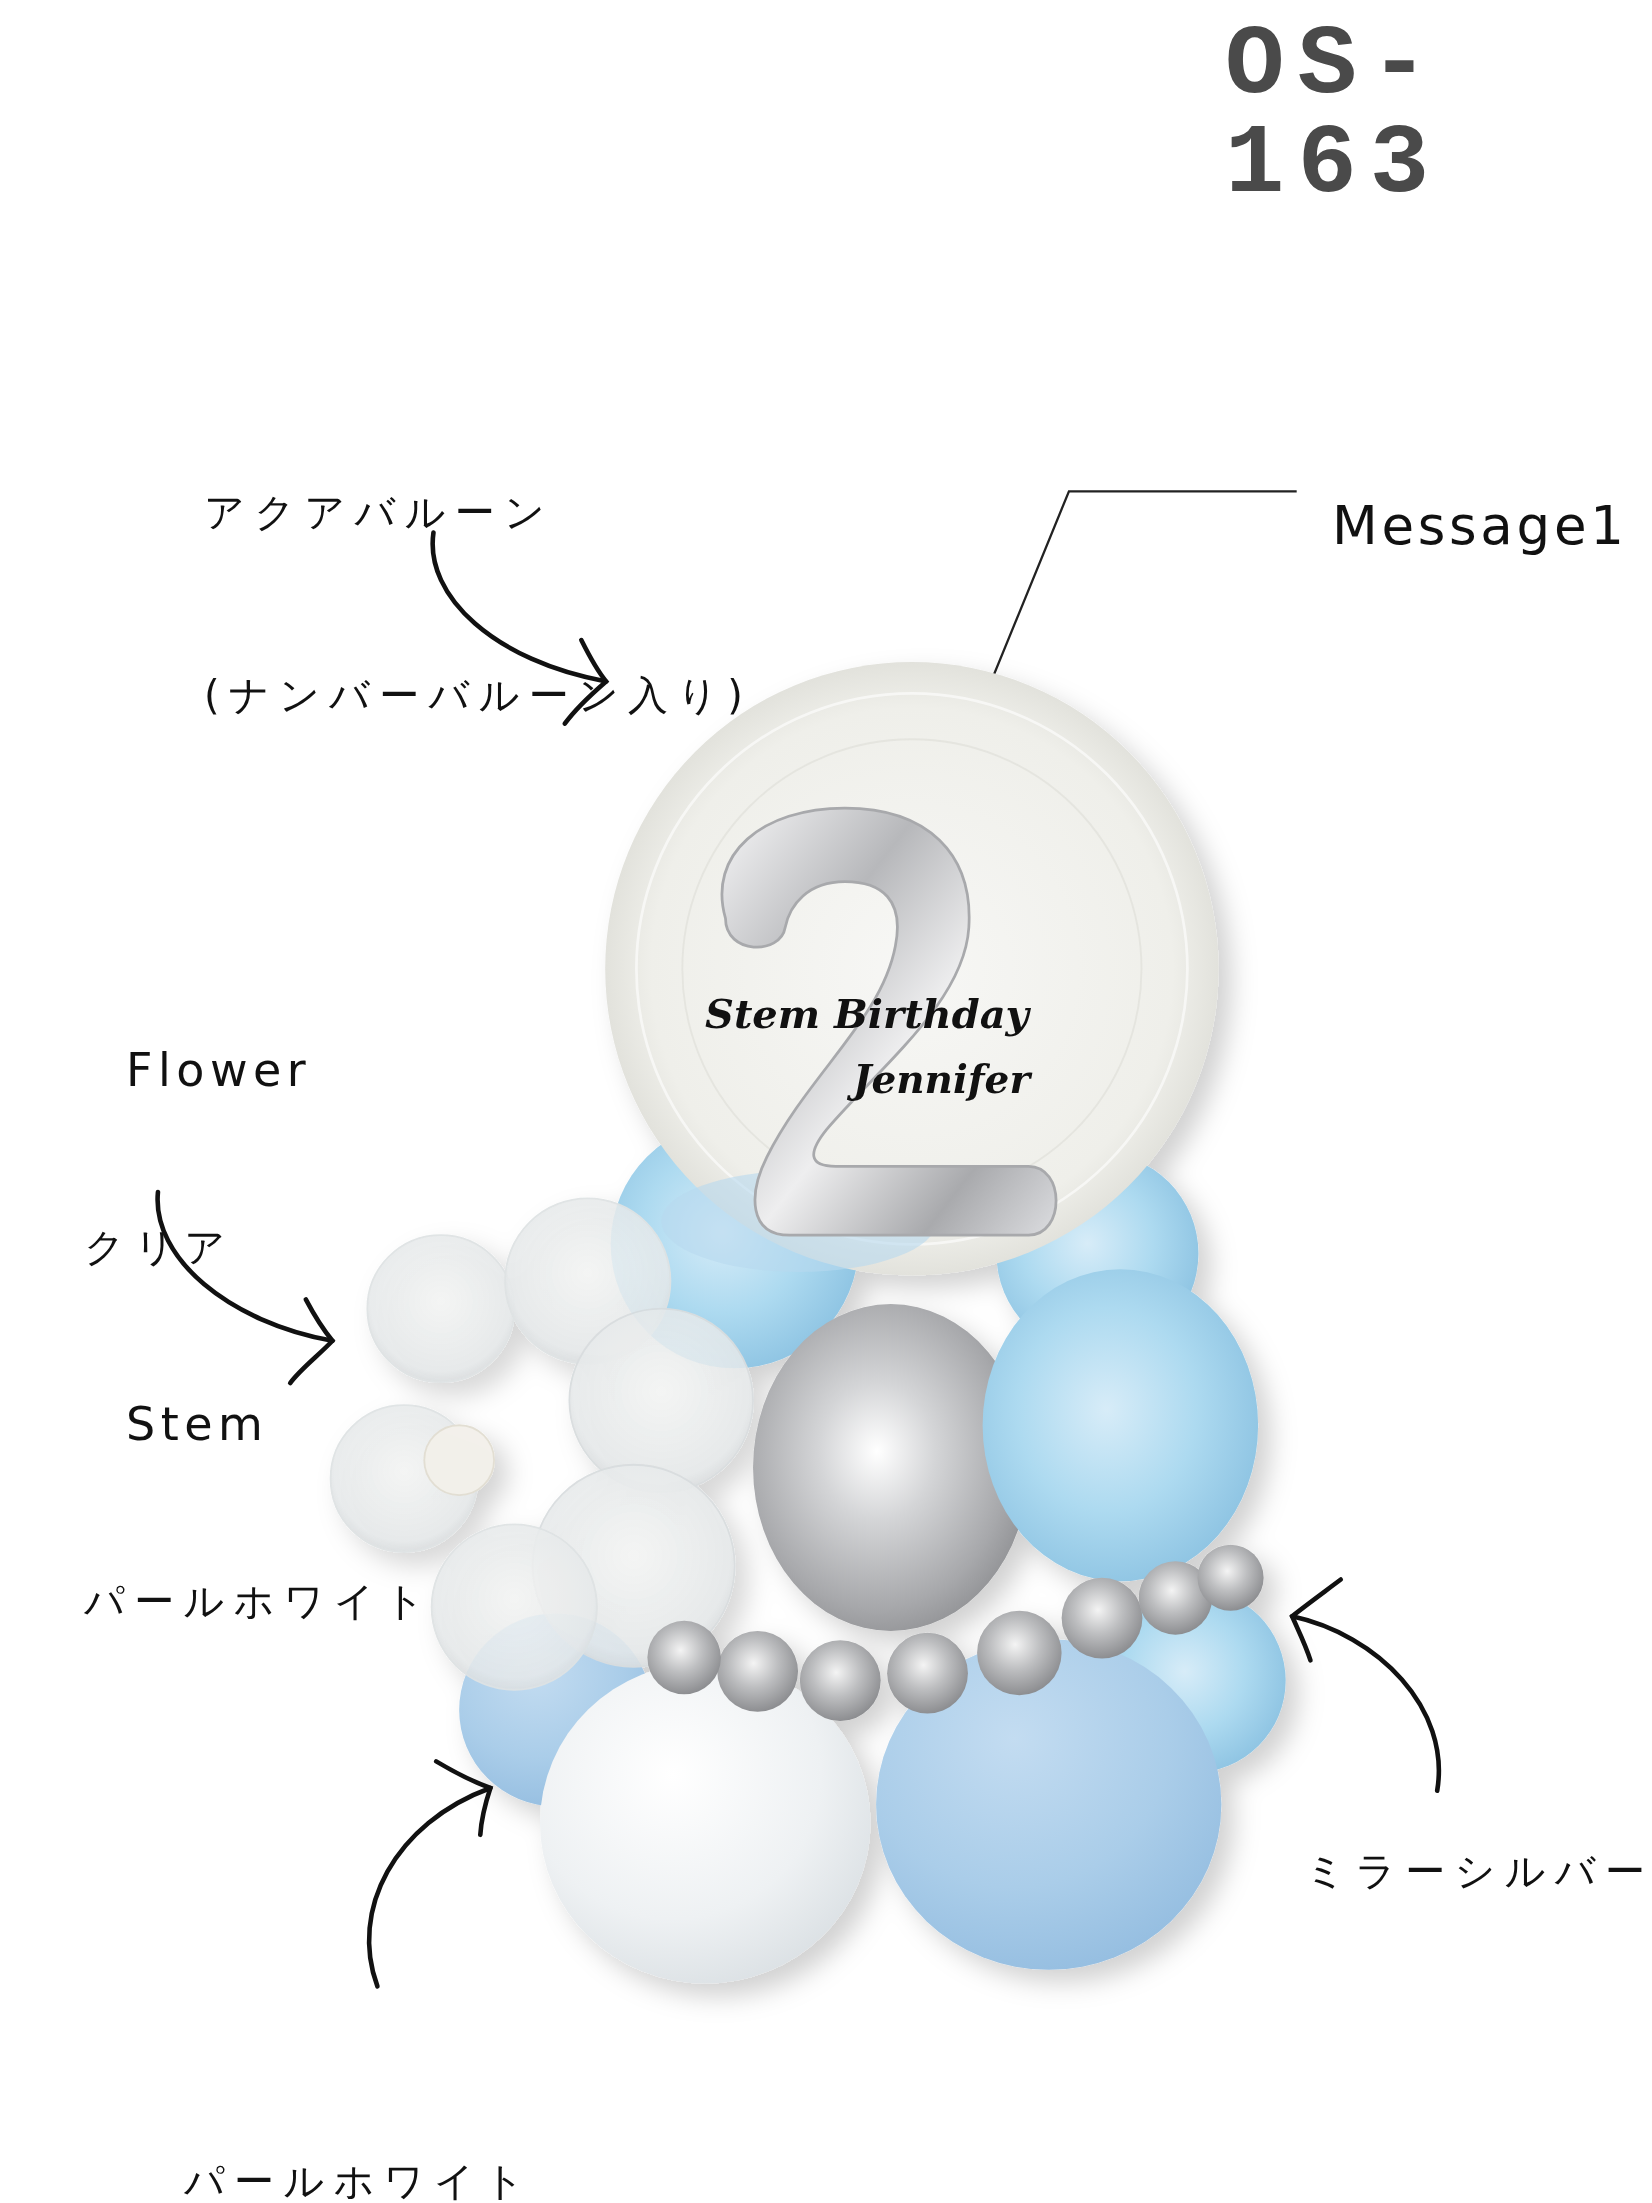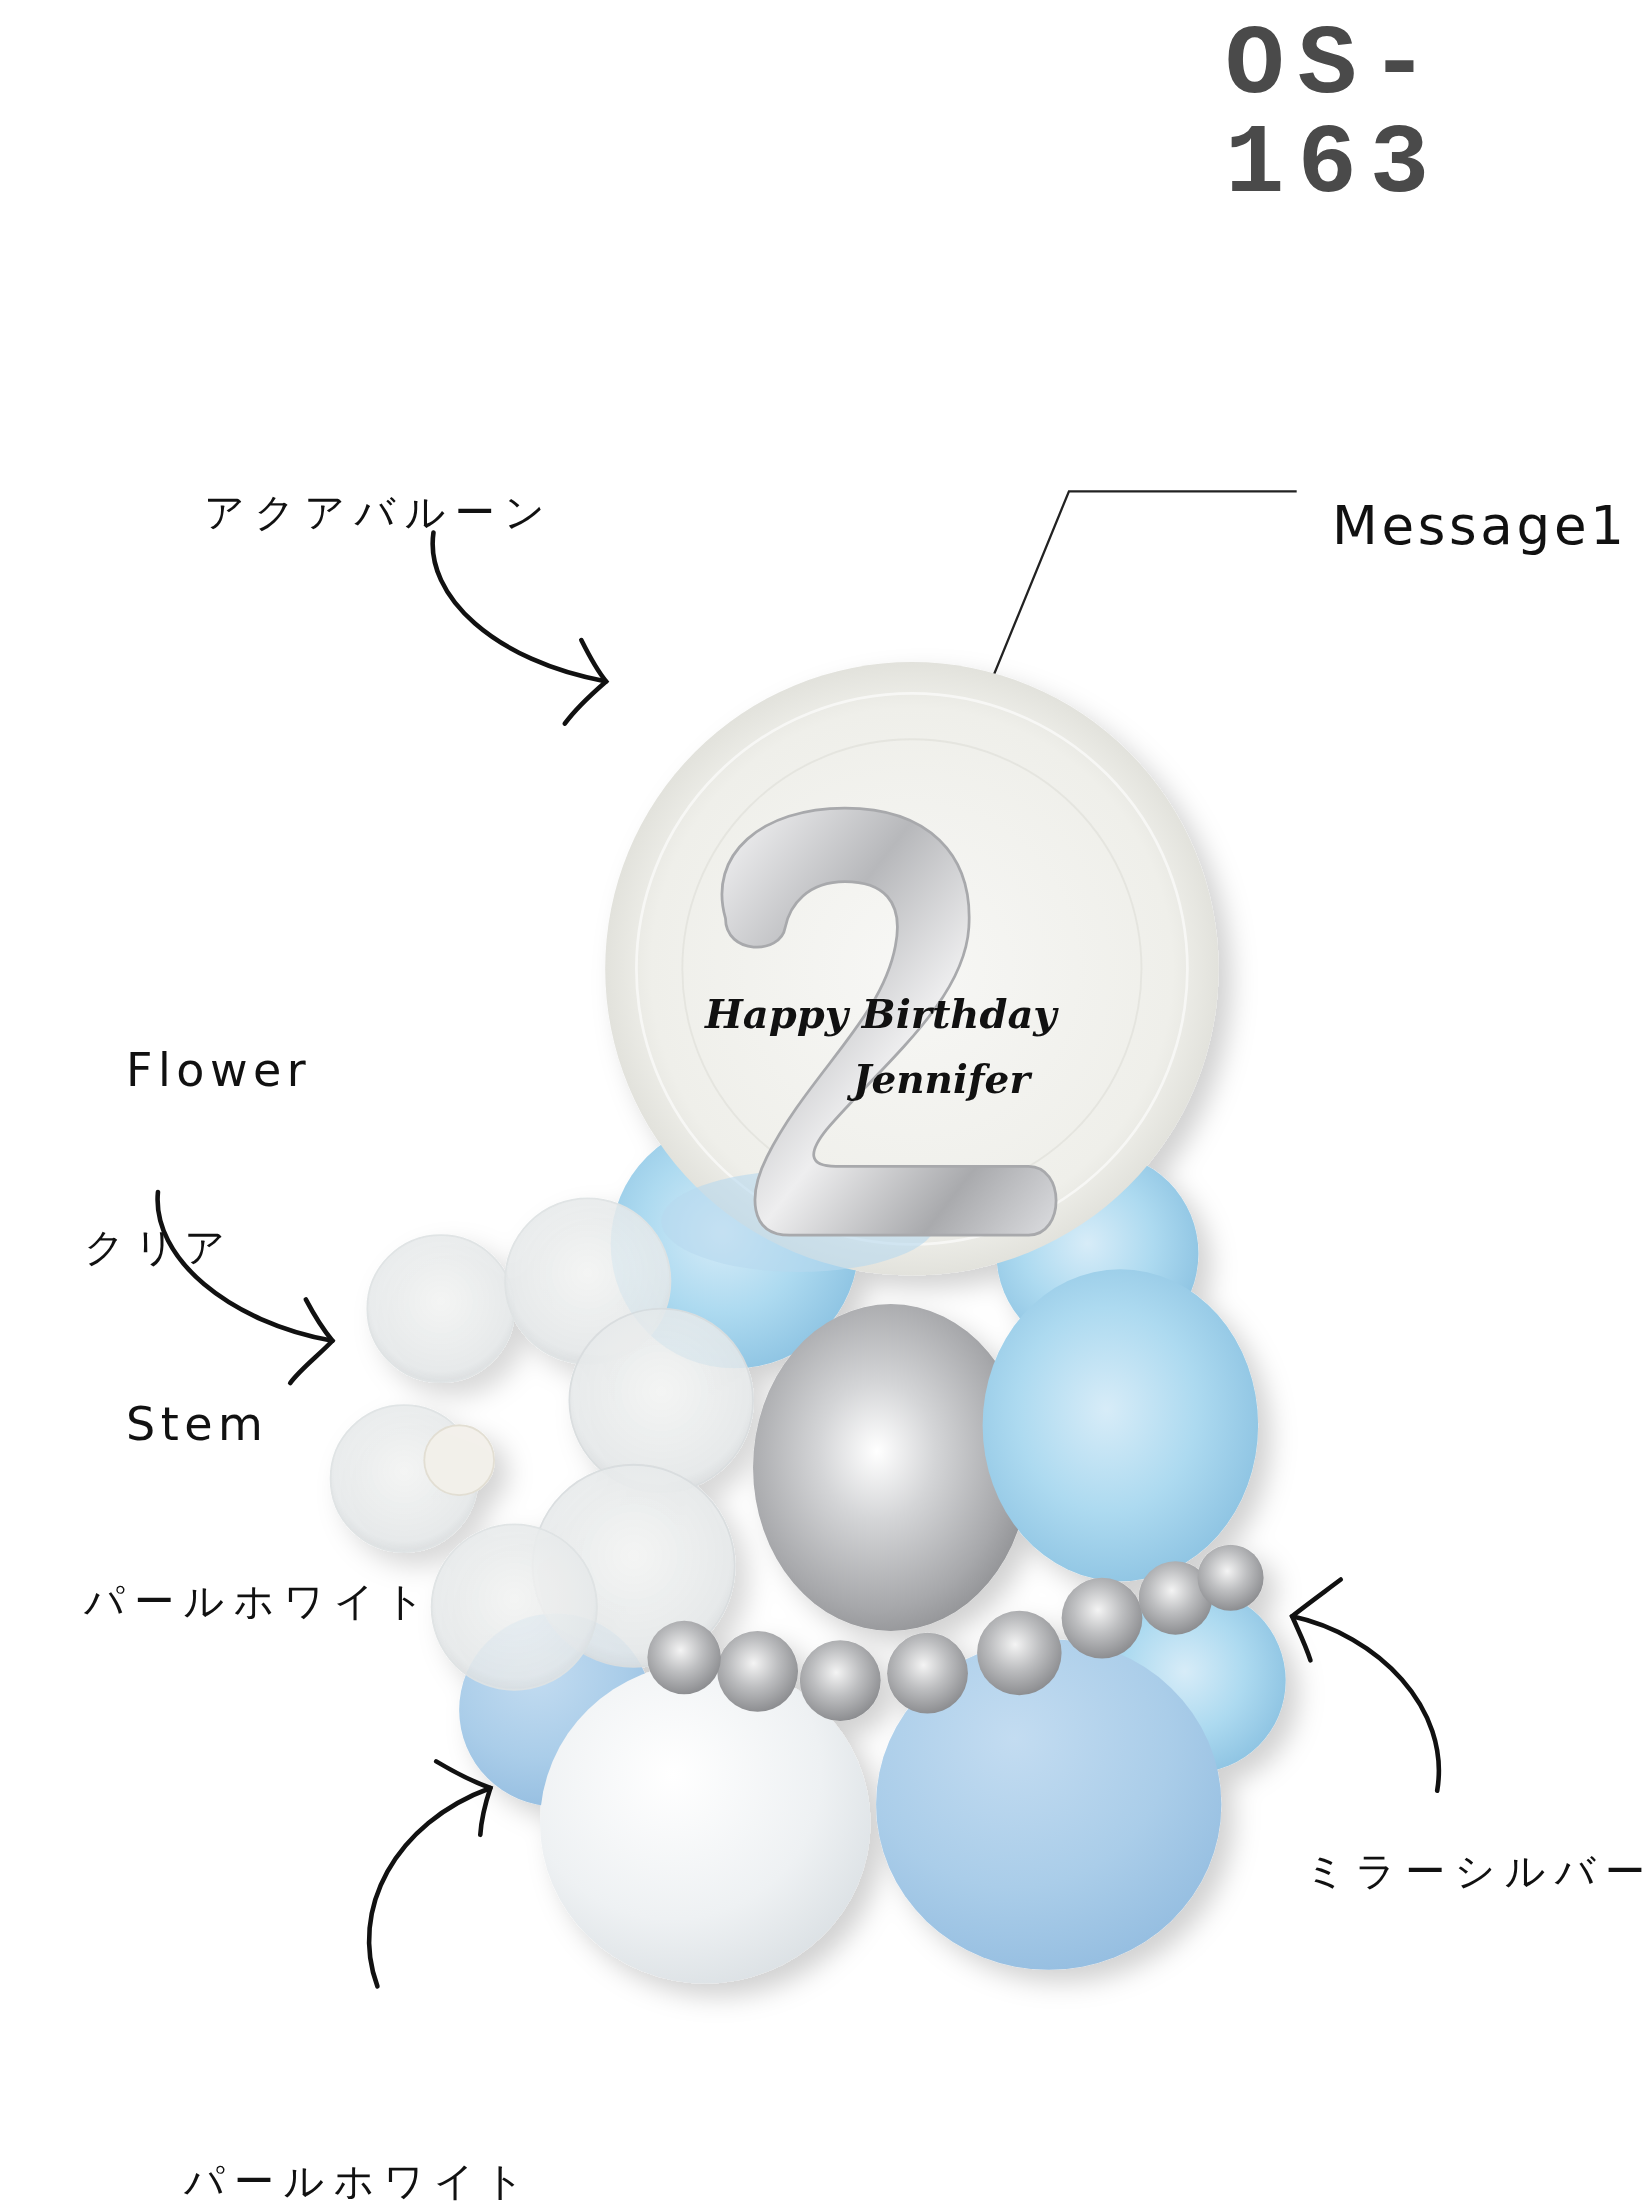--- a/index.html
+++ b/index.html
@@ -129,25 +129,26 @@
       <circle cx="1010" cy="1822" r="44" fill="url(#gSmallSilver)"></circle>
       <circle cx="1110" cy="1800" r="46" fill="url(#gSmallSilver)"></circle>
       <circle cx="1200" cy="1762" r="44" fill="url(#gSmallSilver)"></circle>
       <circle cx="1280" cy="1740" r="40" fill="url(#gSmallSilver)"></circle>
       <circle cx="1340" cy="1718" r="36" fill="url(#gSmallSilver)"></circle>
       <circle cx="745" cy="1805" r="40" fill="url(#gSmallSilver)"></circle>
     </g>
   </g>
 </svg>
 
-<div class="balloon-text" style="left:705px; top:990px; font-size:40px;">Happy Birthday</div>
+<div class="balloon-text" style="left:705px; top:990px; font-size:40px;">Stem Birthday</div>
 <div class="balloon-text" style="left:853px; top:1056px; font-size:39px;">Jennifer</div>
 
 <div class="label" style="left:204px; top:360px;">
   <span class="line">アクアバルーン</span>
+  <span class="line">(ナンバーバルーン入り)</span>
 </div>
 
 <div class="label msg-label" style="left:1332px; top:455px;">Message1</div>
 
 <div class="label" style="left:84px; top:923px; line-height:59px;">
   <span class="line en">Flower</span>
   <span class="line">クリア</span>
   <span class="line en">Stem</span>
   <span class="line">パールホワイト</span>
 </div>

